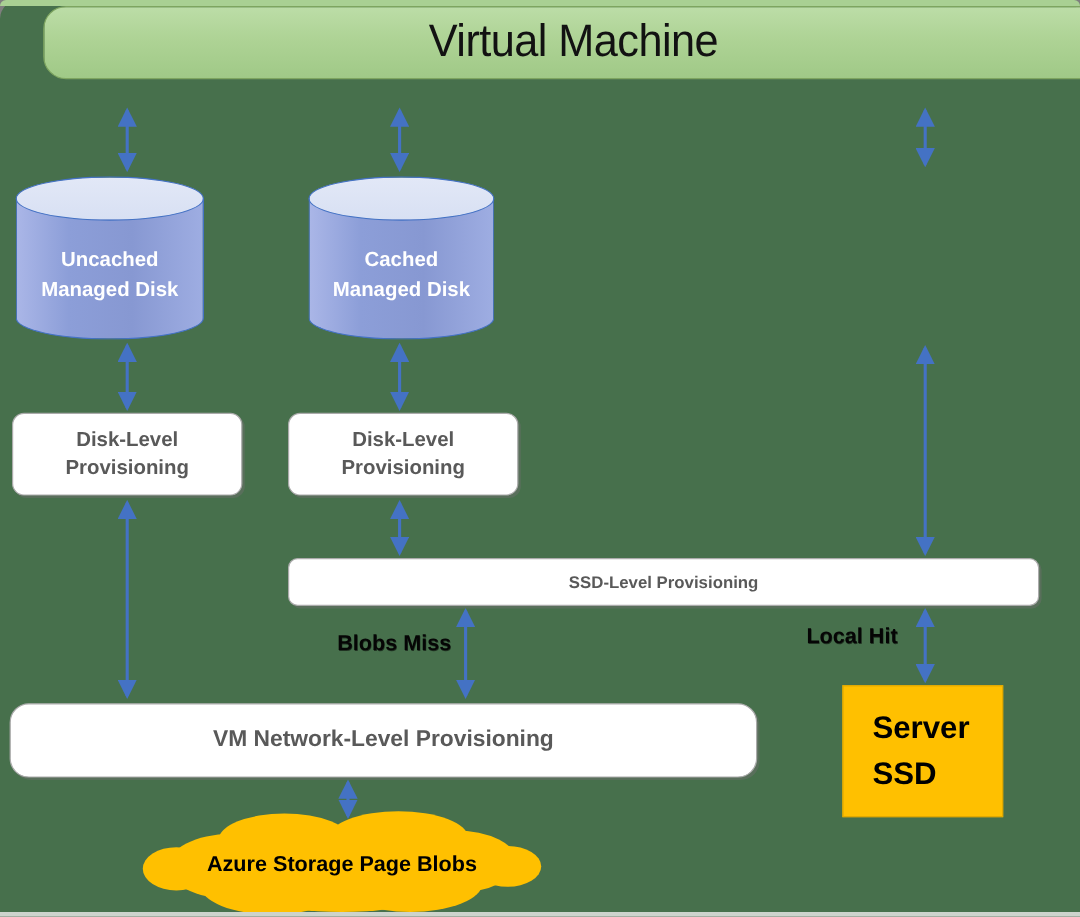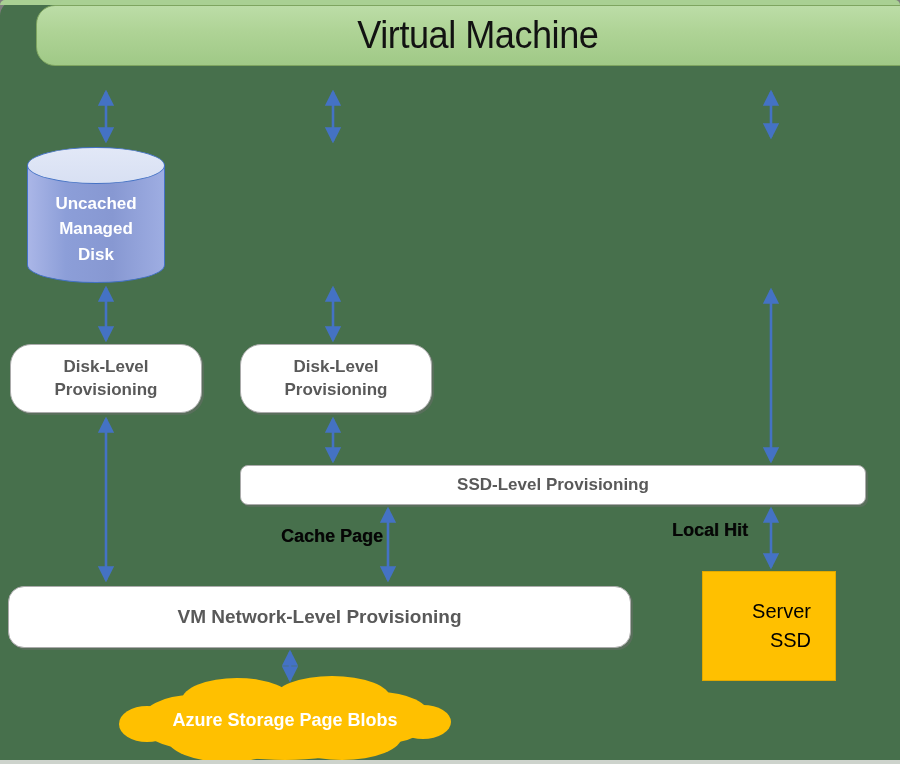--- a/index.html
+++ b/index.html
@@ -89,69 +89,69 @@
     line-height: 1.5;
     padding: 0 20px;
     z-index: 3;
   }
 
   
   .wbox {
     position: absolute;
     background: #ffffff;
     border: 1.5px solid #ABABAB;
-    border-radius: 21px;
+    border-radius: 10px;
     box-sizing: border-box;
     box-shadow: 2px 2px 0 rgba(110,110,110,0.45);
     display: flex;
     align-items: center;
     justify-content: center;
     text-align: center;
     color: #595959;
     font-weight: bold;
     z-index: 3;
   }
   .wbox.two-line { font-size: 17px; line-height: 1.35; }
-  .wbox.bar-sm  { font-size: 17px; }
+  .wbox.bar-sm  { font-size: 14px; }
   .wbox.bar-lg  { font-size: 19px; }
 
   
   .server-ssd {
     position: absolute;
     left: 702px; top: 571px;
     width: 134px; height: 110px;
     background: #FFC000;
     border: 1px solid #E2A900;
     box-sizing: border-box;
     display: flex;
     align-items: center;
     justify-content: center;
     z-index: 3;
   }
   .server-ssd .label {
     width: 84px;
-    text-align: right;
+    text-align: left;
     color: #000;
-    font-weight: normal;
-    font-size: 20px;
+    font-weight: bold;
+    font-size: 26px;
     line-height: 1.45;
   }
   .cloud {
     position: absolute;
     left: 117px; top: 672px;
     width: 336px; height: 92px;
     z-index: 3;
   }
   .cloud .label {
     position: absolute;
     left: 50%; top: 52%;
     transform: translate(-50%, -50%);
     width: 250px;
     text-align: center;
-    color: #ffffff;
+    color: #000000;
     font-weight: bold;
     font-size: 18px;
     line-height: 1.35;
     z-index: 2;
   }
 
   
   .edge-label {
     position: absolute;
     color: #050505;
@@ -196,45 +196,50 @@
       <line x1="771" y1="290" x2="771" y2="461" marker-start="url(#ah)" marker-end="url(#ah)"></line>
       <line x1="771" y1="509" x2="771" y2="567" marker-start="url(#ah)" marker-end="url(#ah)"></line>
       <line x1="290" y1="652" x2="290" y2="680" marker-start="url(#ah)" marker-end="url(#ah)"></line>
     </g>
   </svg>
 
   <div class="vm-box">
     <div class="vm-title">Virtual Machine</div>
   </div>
 
-  <div class="cylinder" style="left:27px; top:147px; width:138px; height:136px;">
+  <div class="cylinder" style="left:13px; top:147px; width:157px; height:136px;">
     <div class="cyl-body"></div>
     <div class="cyl-top"></div>
     <div class="cyl-label">Uncached Managed Disk</div>
   </div>
 
+  <div class="cylinder" style="left:257px; top:147px; width:155px; height:136px;">
+    <div class="cyl-body"></div>
+    <div class="cyl-top"></div>
+    <div class="cyl-label">Cached Managed Disk</div>
+  </div>
 
 
   <div class="wbox two-line" style="left:10px; top:344px; width:192px; height:69px;">
     <span>Disk-Level Provisioning</span>
   </div>
 
   <div class="wbox two-line" style="left:240px; top:344px; width:192px; height:69px;">
     <span>Disk-Level Provisioning</span>
   </div>
 
   <div class="wbox bar-sm" style="left:240px; top:465px; width:626px; height:40px; border-radius:8px;">
     <span>SSD-Level Provisioning</span>
   </div>
 
   <div class="wbox bar-lg" style="left:8px; top:586px; width:623px; height:62px; border-radius:16px;">
     <span>VM Network-Level Provisioning</span>
   </div>
 
-  <div class="edge-label cache-miss">Cache Page</div>
+  <div class="edge-label cache-miss">Blobs Miss</div>
   <div class="edge-label cache-hit">Local Hit</div>
 
   <div class="server-ssd">
     <div class="label">Server SSD</div>
   </div>
 
   <div class="cloud">
     <svg width="336" height="92" viewBox="0 0 336 92">
       <g fill="#FFC000">
         <ellipse cx="30" cy="52" rx="28" ry="18"></ellipse>

